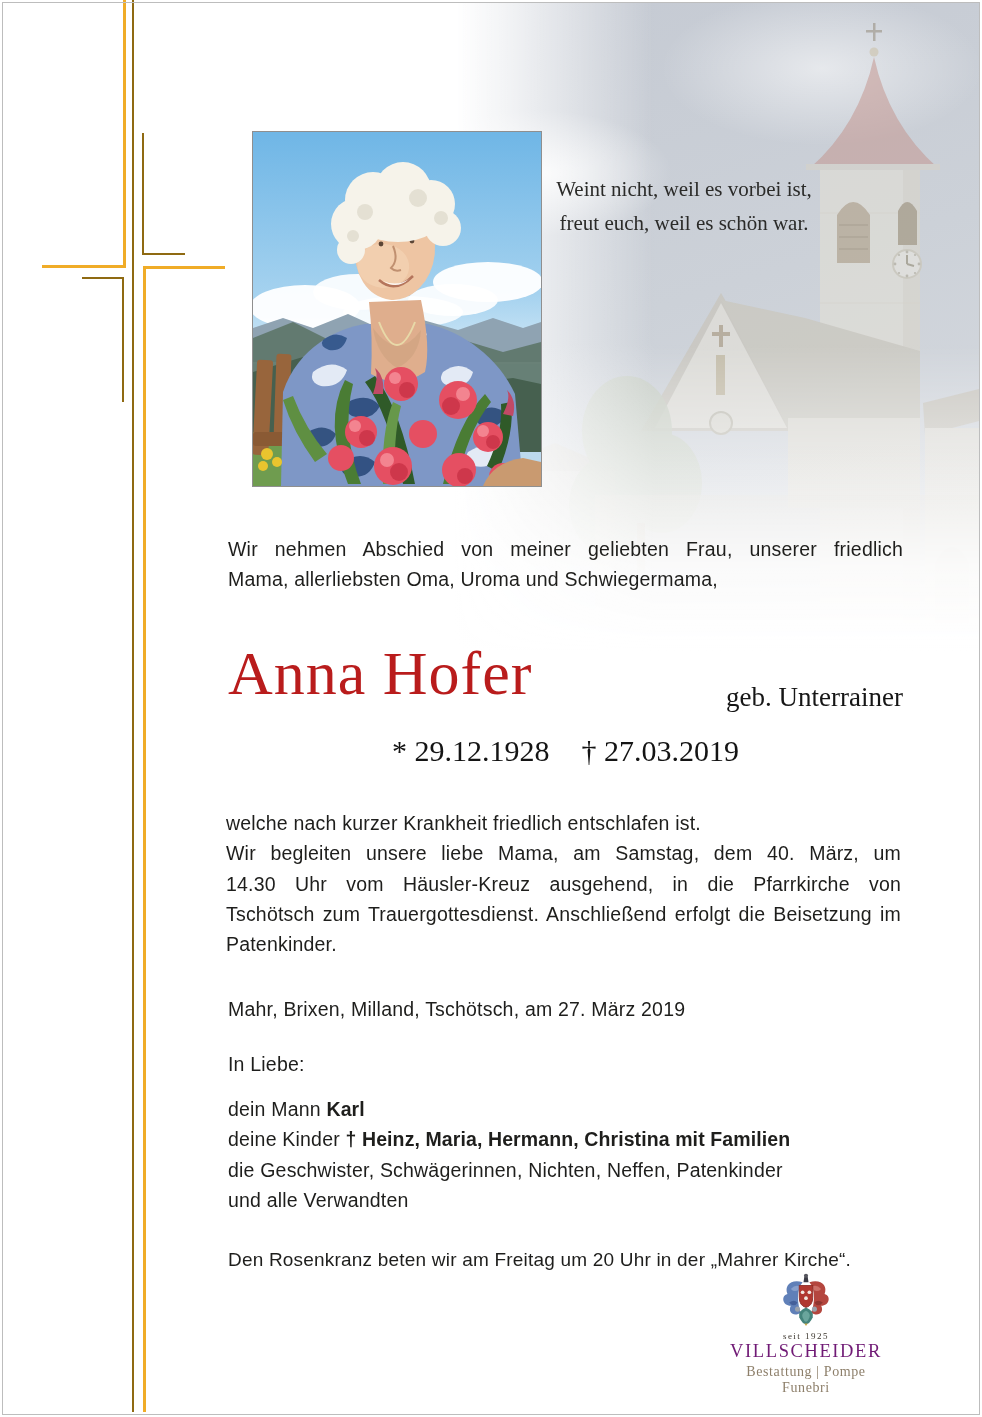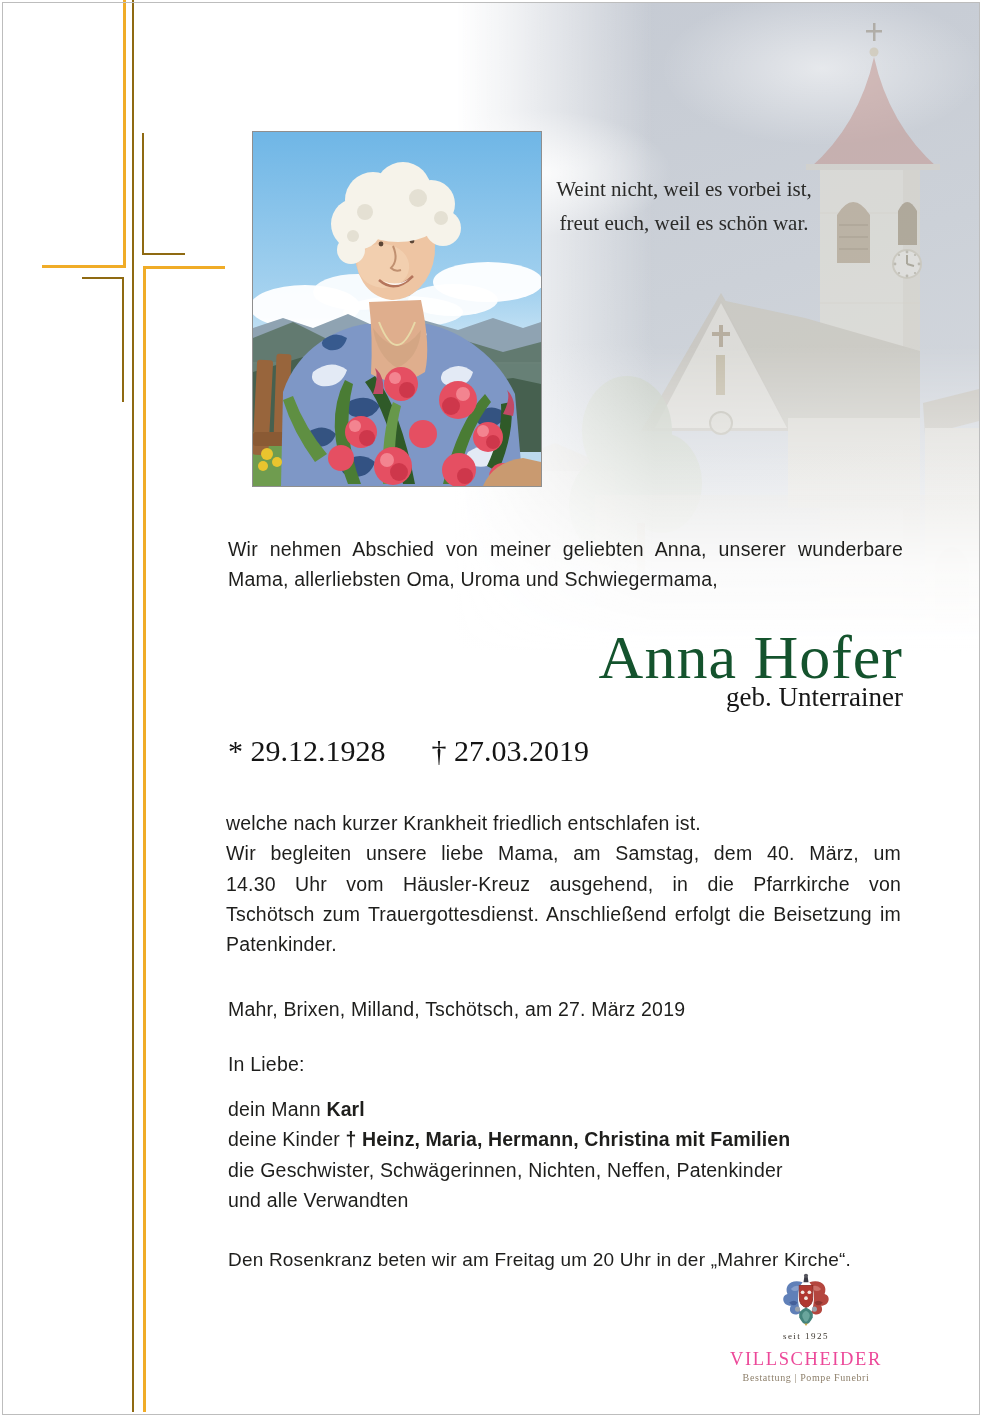--- a/index.html
+++ b/index.html
@@ -38,38 +38,38 @@
     border:1px solid #8f8f8f;box-sizing:border-box;background:#bcd9ee;
   }
 
   
   .abs{position:absolute;z-index:4;}
   .serif{font-family:"Liberation Serif","DejaVu Serif",serif;}
   .sans{font-size:19.5px;letter-spacing:.2px;line-height:30.3px;color:#1e1e1c;}
   .quote{left:543px;top:172px;width:282px;text-align:center;font-size:21px;line-height:34px;color:#2b2b29;}
   .intro{left:228px;top:534px;width:675px;}
   .jl{text-align:justify;text-align-last:justify;}
-  .name{left:228px;top:624px;width:675px;text-align:right;font-size:62px;letter-spacing:1px;color:#14532d;line-height:66px;}
+  .name{left:228px;top:640px;width:675px;text-align:left;font-size:62px;letter-spacing:1px;color:#b91c1c;line-height:66px;}
   .maiden{left:228px;top:682px;width:675px;text-align:right;font-size:27px;color:#161616;}
-  .dates{left:228px;top:734px;width:675px;display:flex;justify-content:flex-start;gap:46px;font-size:30px;color:#141414;}
+  .dates{left:228px;top:734px;width:675px;display:flex;justify-content:center;gap:32px;font-size:30px;color:#141414;}
   .announce{left:226px;top:808px;width:675px;}
   .dateline{left:228px;top:994px;width:700px;}
   .salutation{left:228px;top:1049px;width:400px;}
   .relatives{left:228px;top:1094px;width:700px;}
   .relatives b{font-weight:bold;letter-spacing:.1px;}
   .rosary{left:228px;top:1245px;width:690px;font-size:19px;}
   .footerline{left:228px;top:1336px;width:560px;font-size:19px;color:#1b1b1b;}
   .footerline .tel{margin-right:28px;}
   .footerline b{font-weight:bold;}
 
   
   .logo{left:727px;top:1272px;width:158px;text-align:center;z-index:4;}
   .logo .since{font-size:9px;letter-spacing:1.5px;color:#3a342c;margin-top:1px;font-family:"Liberation Serif",serif;}
-  .logo .lname{font-size:18.5px;letter-spacing:1.6px;color:#ec4899;font-family:"Liberation Serif",serif;margin-top:8px;}
-  .logo .sub{font-size:10px;letter-spacing:.6px;color:#8d7f6a;margin-top:2px;font-family:"Liberation Serif",serif;}
+  .logo .lname{font-size:18.5px;letter-spacing:1.6px;color:#701a75;font-family:"Liberation Serif",serif;margin-top:0px;}
+  .logo .sub{font-size:14px;letter-spacing:.6px;color:#8d7f6a;margin-top:2px;font-family:"Liberation Serif",serif;}
 </style>
 </head>
 <body>
 
 <div class="page">
 
   <div class="church-bg">
     <svg width="524" height="655" viewBox="0 0 524 655">
       <g opacity="0.5">
 
@@ -272,21 +272,21 @@
       <path d="M288,354 L230,354 Q240,330 270,326 L288,330 Z" fill="#c99a70"></path>
     </svg>
   </div>
 
   <div class="abs serif quote">
     <div>Weint nicht, weil es vorbei ist,</div>
     <div>freut euch, weil es schön war.</div>
   </div>
 
   <div class="abs sans intro">
-    <div class="jl">Wir nehmen Abschied von meiner geliebten Anna, unserer wunderbare</div>
+    <div class="jl">Wir nehmen Abschied von meiner geliebten Frau, unserer friedlich</div>
     <div>Mama, allerliebsten Oma,  Uroma und Schwiegermama,</div>
   </div>
 
   <div class="abs serif name">Anna Hofer</div>
   <div class="abs serif maiden">geb. Unterrainer</div>
   <div class="abs serif dates">
     <span>* 29.12.1928</span>
     <span>† 27.03.2019</span>
   </div>
 

